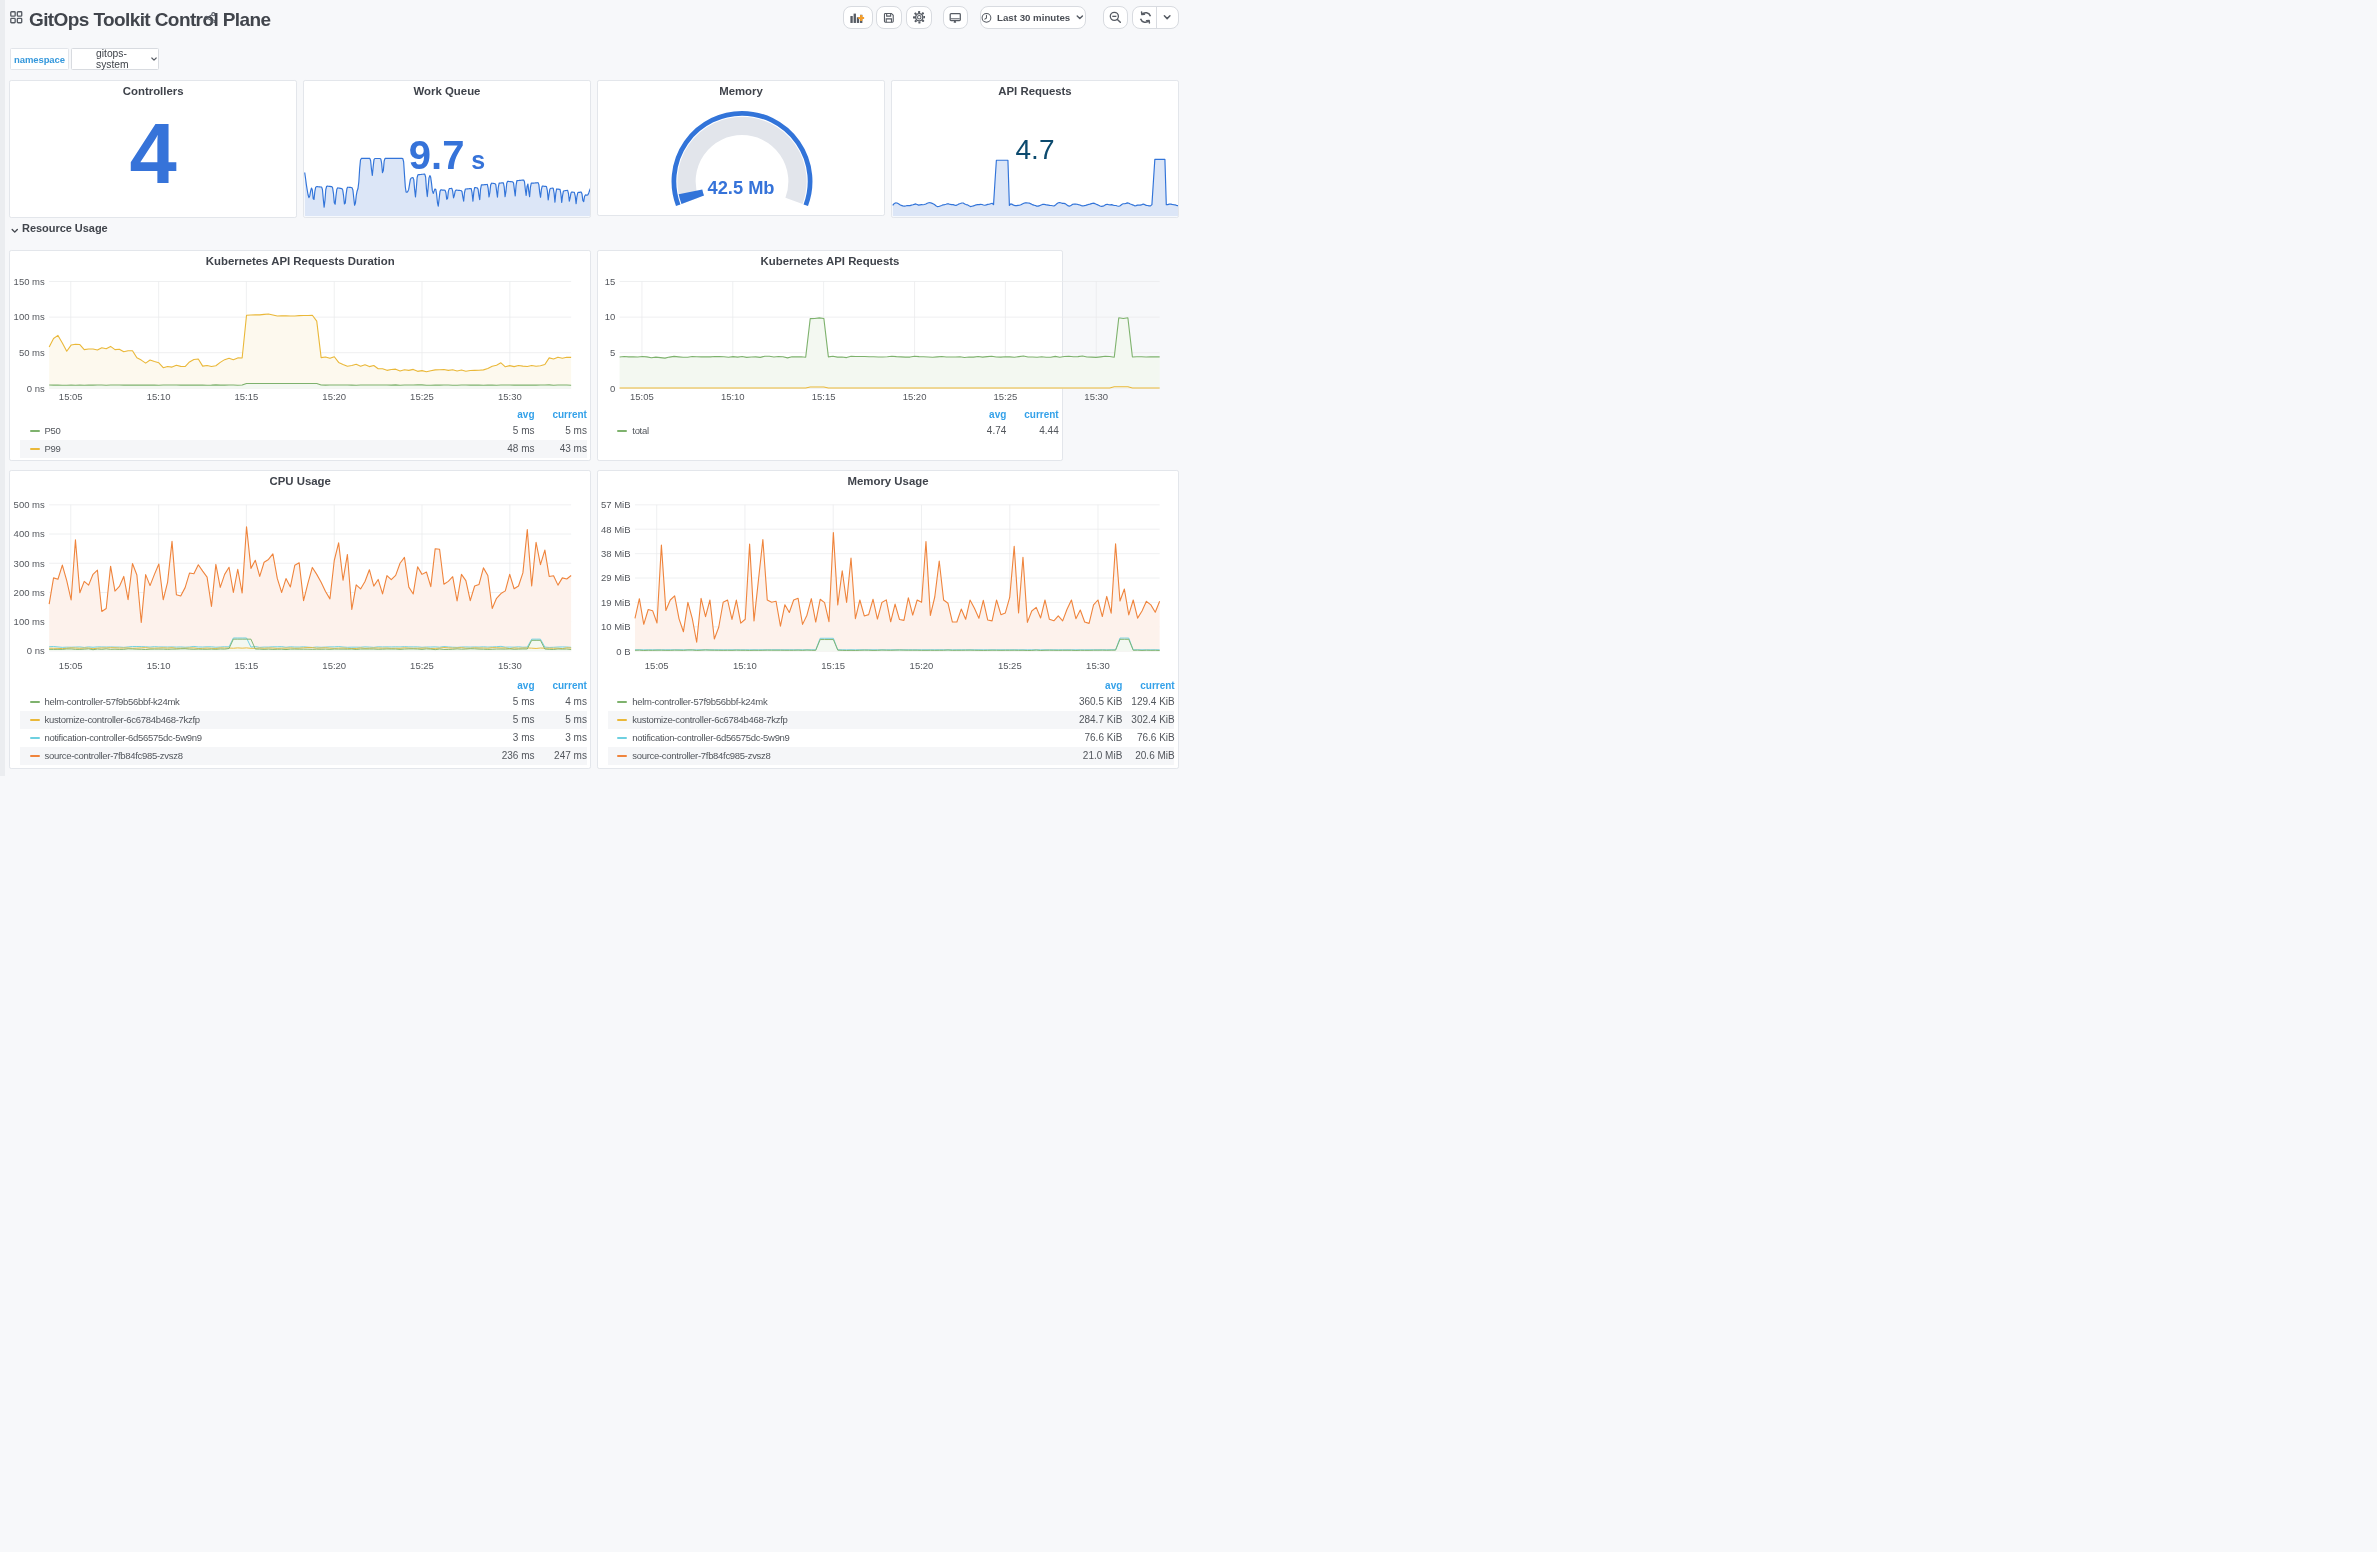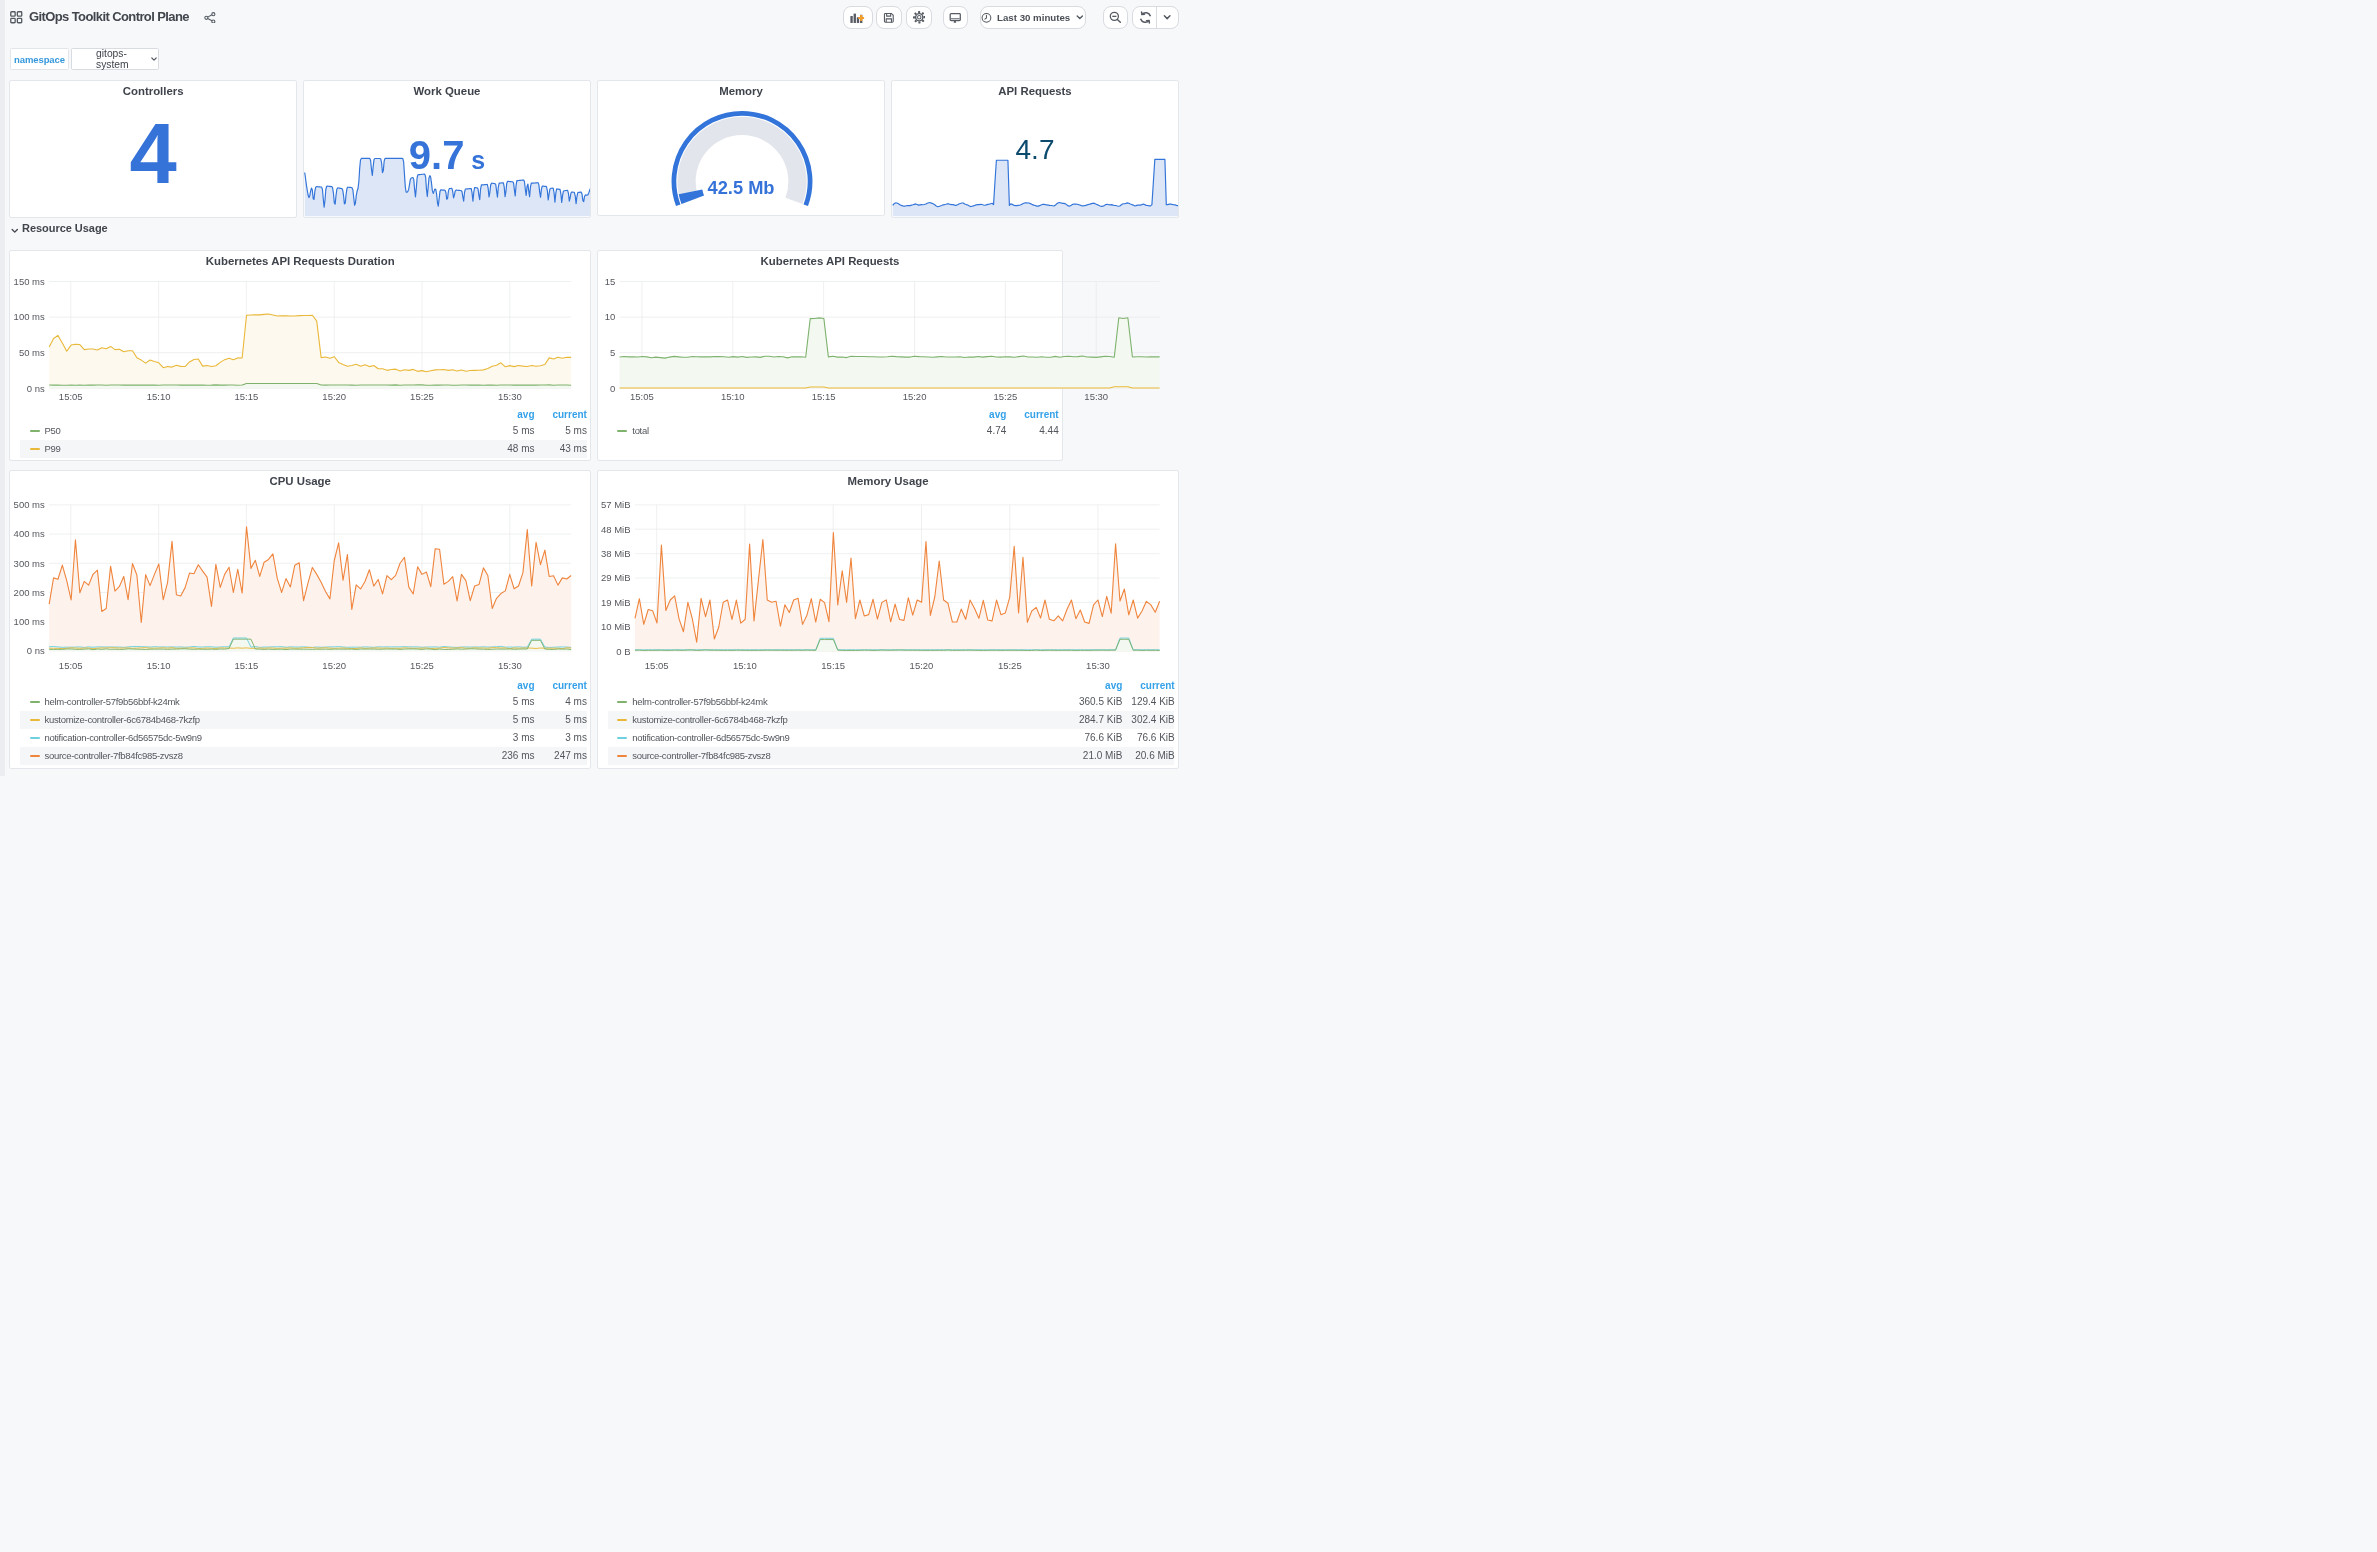--- a/index.html
+++ b/index.html
@@ -9,21 +9,21 @@
 </style></head>
 <body>
 <div style="position:absolute;left:0;top:0;width:5.1px;height:776px;background:#ebedf0"></div>
 
 <div style="position:absolute;left:10.3px;top:11px"><svg width="12.5" height="12.5" viewBox="0 0 16 16" fill="none">
       <rect x="1" y="1" width="5.6" height="5.6" rx="1" stroke="#565b63" stroke-width="1.7"></rect>
       <rect x="9.4" y="1" width="5.6" height="5.6" rx="1" stroke="#565b63" stroke-width="1.7"></rect>
       <rect x="1" y="9.4" width="5.6" height="5.6" rx="1" stroke="#565b63" stroke-width="1.7"></rect>
       <rect x="9.4" y="9.4" width="5.6" height="5.6" rx="1" stroke="#565b63" stroke-width="1.7"></rect>
     </svg></div>
-<div style="position:absolute;left:29px;top:8.8px;font-size:13px;font-weight:bold;letter-spacing:-0.6px;color:#41454c;white-space:nowrap">GitOps Toolkit Control Plane</div>
+<div style="position:absolute;left:29px;top:8.8px;font-size:19px;font-weight:bold;letter-spacing:-0.6px;color:#41454c;white-space:nowrap">GitOps Toolkit Control Plane</div>
 <div style="position:absolute;left:204px;top:11.7px"><svg width="11.7" height="11.7" viewBox="0 0 16 16" fill="none">
       <circle cx="12.8" cy="3" r="2.1" stroke="#565b63" stroke-width="1.5"></circle>
       <circle cx="3.2" cy="8" r="2.1" stroke="#565b63" stroke-width="1.5"></circle>
       <circle cx="12.8" cy="13" r="2.1" stroke="#565b63" stroke-width="1.5"></circle>
       <path d="M5.1 7L10.9 3.9M5.1 9L10.9 12.1" stroke="#565b63" stroke-width="1.5"></path>
     </svg></div>
 <div class="btn" style="left:843px;width:30px">
     <svg width="15.4" height="11.7" viewBox="0 0 21 16" fill="none">
       <rect x="0.5" y="5.5" width="3.2" height="9.5" fill="#565b63"></rect>
       <rect x="4.9" y="2.2" width="3.2" height="12.8" fill="#565b63"></rect>

